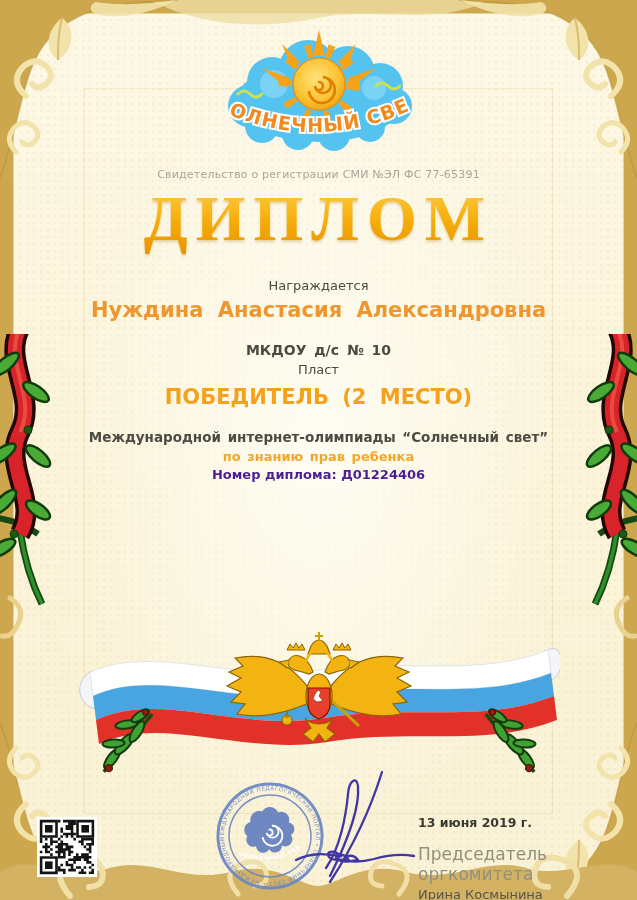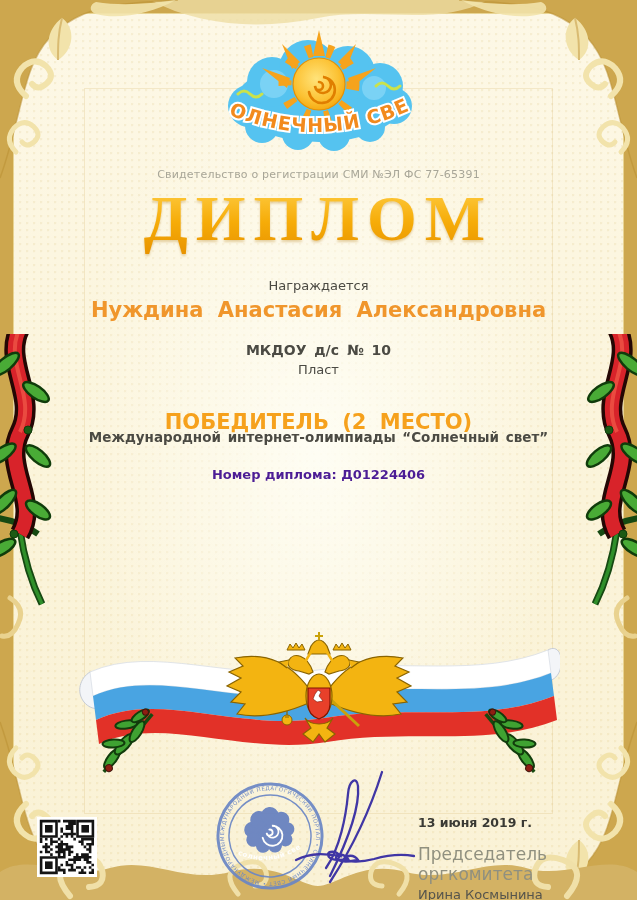--- a/index.html
+++ b/index.html
@@ -21,21 +21,21 @@
   .title{font-family:Liberation Serif, serif;font-weight:bold;font-size:64px;
      letter-spacing:8px;color:#f2a40a;filter:drop-shadow(0 2px 1px rgba(175,115,0,.30));}
   @supports ((-webkit-background-clip:text)){
     .title span{background:linear-gradient(180deg,#ffd04a 0%,#f6ac08 55%,#e89300 100%);
       -webkit-background-clip:text;background-clip:text;-webkit-text-fill-color:transparent;}
   }
   .awarded{font-size:13px;color:#4b4a43;}
   .name{font-size:21px;font-weight:bold;color:#f0962c;word-spacing:7px;}
   .inst{font-size:14px;font-weight:bold;color:#4b4a43;word-spacing:3px;}
   .city{font-size:13px;color:#4b4a43;}
-  .result{font-size:21px;font-weight:bold;color:#f6a11c;word-spacing:6px;margin-top:25px;}
+  .result{font-size:21px;font-weight:bold;color:#f6a11c;word-spacing:6px;}
   .olymp{font-size:13.5px;font-weight:bold;color:#4b4a43;word-spacing:2px;}
   .subject{font-size:13px;font-weight:bold;color:#f5a623;word-spacing:2px;}
   .number{font-size:13px;font-weight:bold;color:#4c1d95;}
   .date-block{position:absolute;left:418px;top:815px;width:170px;}
   .date-line{font-size:12.5px;font-weight:bold;color:#3a3a34;}
   .role-line{font-size:17px;color:#90907f;margin-top:14px;}
   .signer-line{font-size:13px;color:#55544c;margin-top:3px;}
   .garland-right{transform:scaleX(-1);}
 </style>
 </head>
@@ -131,20 +131,21 @@
 
   <div class="txt portal-line" style="top:168px">Свидетельство о регистрации СМИ №ЭЛ ФС 77-65391</div>
 
   <div class="txt title" style="top:182px"><span>ДИПЛОМ</span></div>
   <div class="txt awarded" style="top:278px">Награждается</div>
   <div class="txt name" style="top:298px">Нуждина Анастасия Александровна</div>
   <div class="txt inst" style="top:342px">МКДОУ д/с № 10</div>
   <div class="txt city" style="top:362px">Пласт</div>
   <div class="txt result" style="top:385px">ПОБЕДИТЕЛЬ (2 МЕСТО)</div>
   <div class="txt olymp" style="top:429px">Международной интернет-олимпиады “Солнечный свет”</div>
+  <div class="txt subject" style="top:449px">по знанию прав ребенка</div>
   <div class="txt number" style="top:467px">Номер диплома: Д01224406</div>
 
   <svg class="abs" width="66" height="272" viewBox="0 0 66 272" style="left:-10px;top:334px">
     <g stroke-linejoin="round">
       <path d="M30,196 C34,224 40,246 52,270" stroke="#164912" stroke-width="7" fill="none"></path>
       <path d="M30,196 C34,224 40,246 52,270" stroke="#2f8f2a" stroke-width="3.5" fill="none"></path>
       <path d="M8,184 q24,4 40,16" stroke="#164912" stroke-width="6" fill="none"></path>
       <path d="M30,-6 C12,28 48,62 30,98 C12,134 50,166 30,200" fill="none" stroke="#240704" stroke-width="21"></path>
       <path d="M30,-6 C12,28 48,62 30,98 C12,134 50,166 30,200" fill="none" stroke="#d8232a" stroke-width="14"></path>
       <path d="M30,-6 C12,28 48,62 30,98" fill="none" stroke="#f05948" stroke-width="4" opacity=".75"></path>

